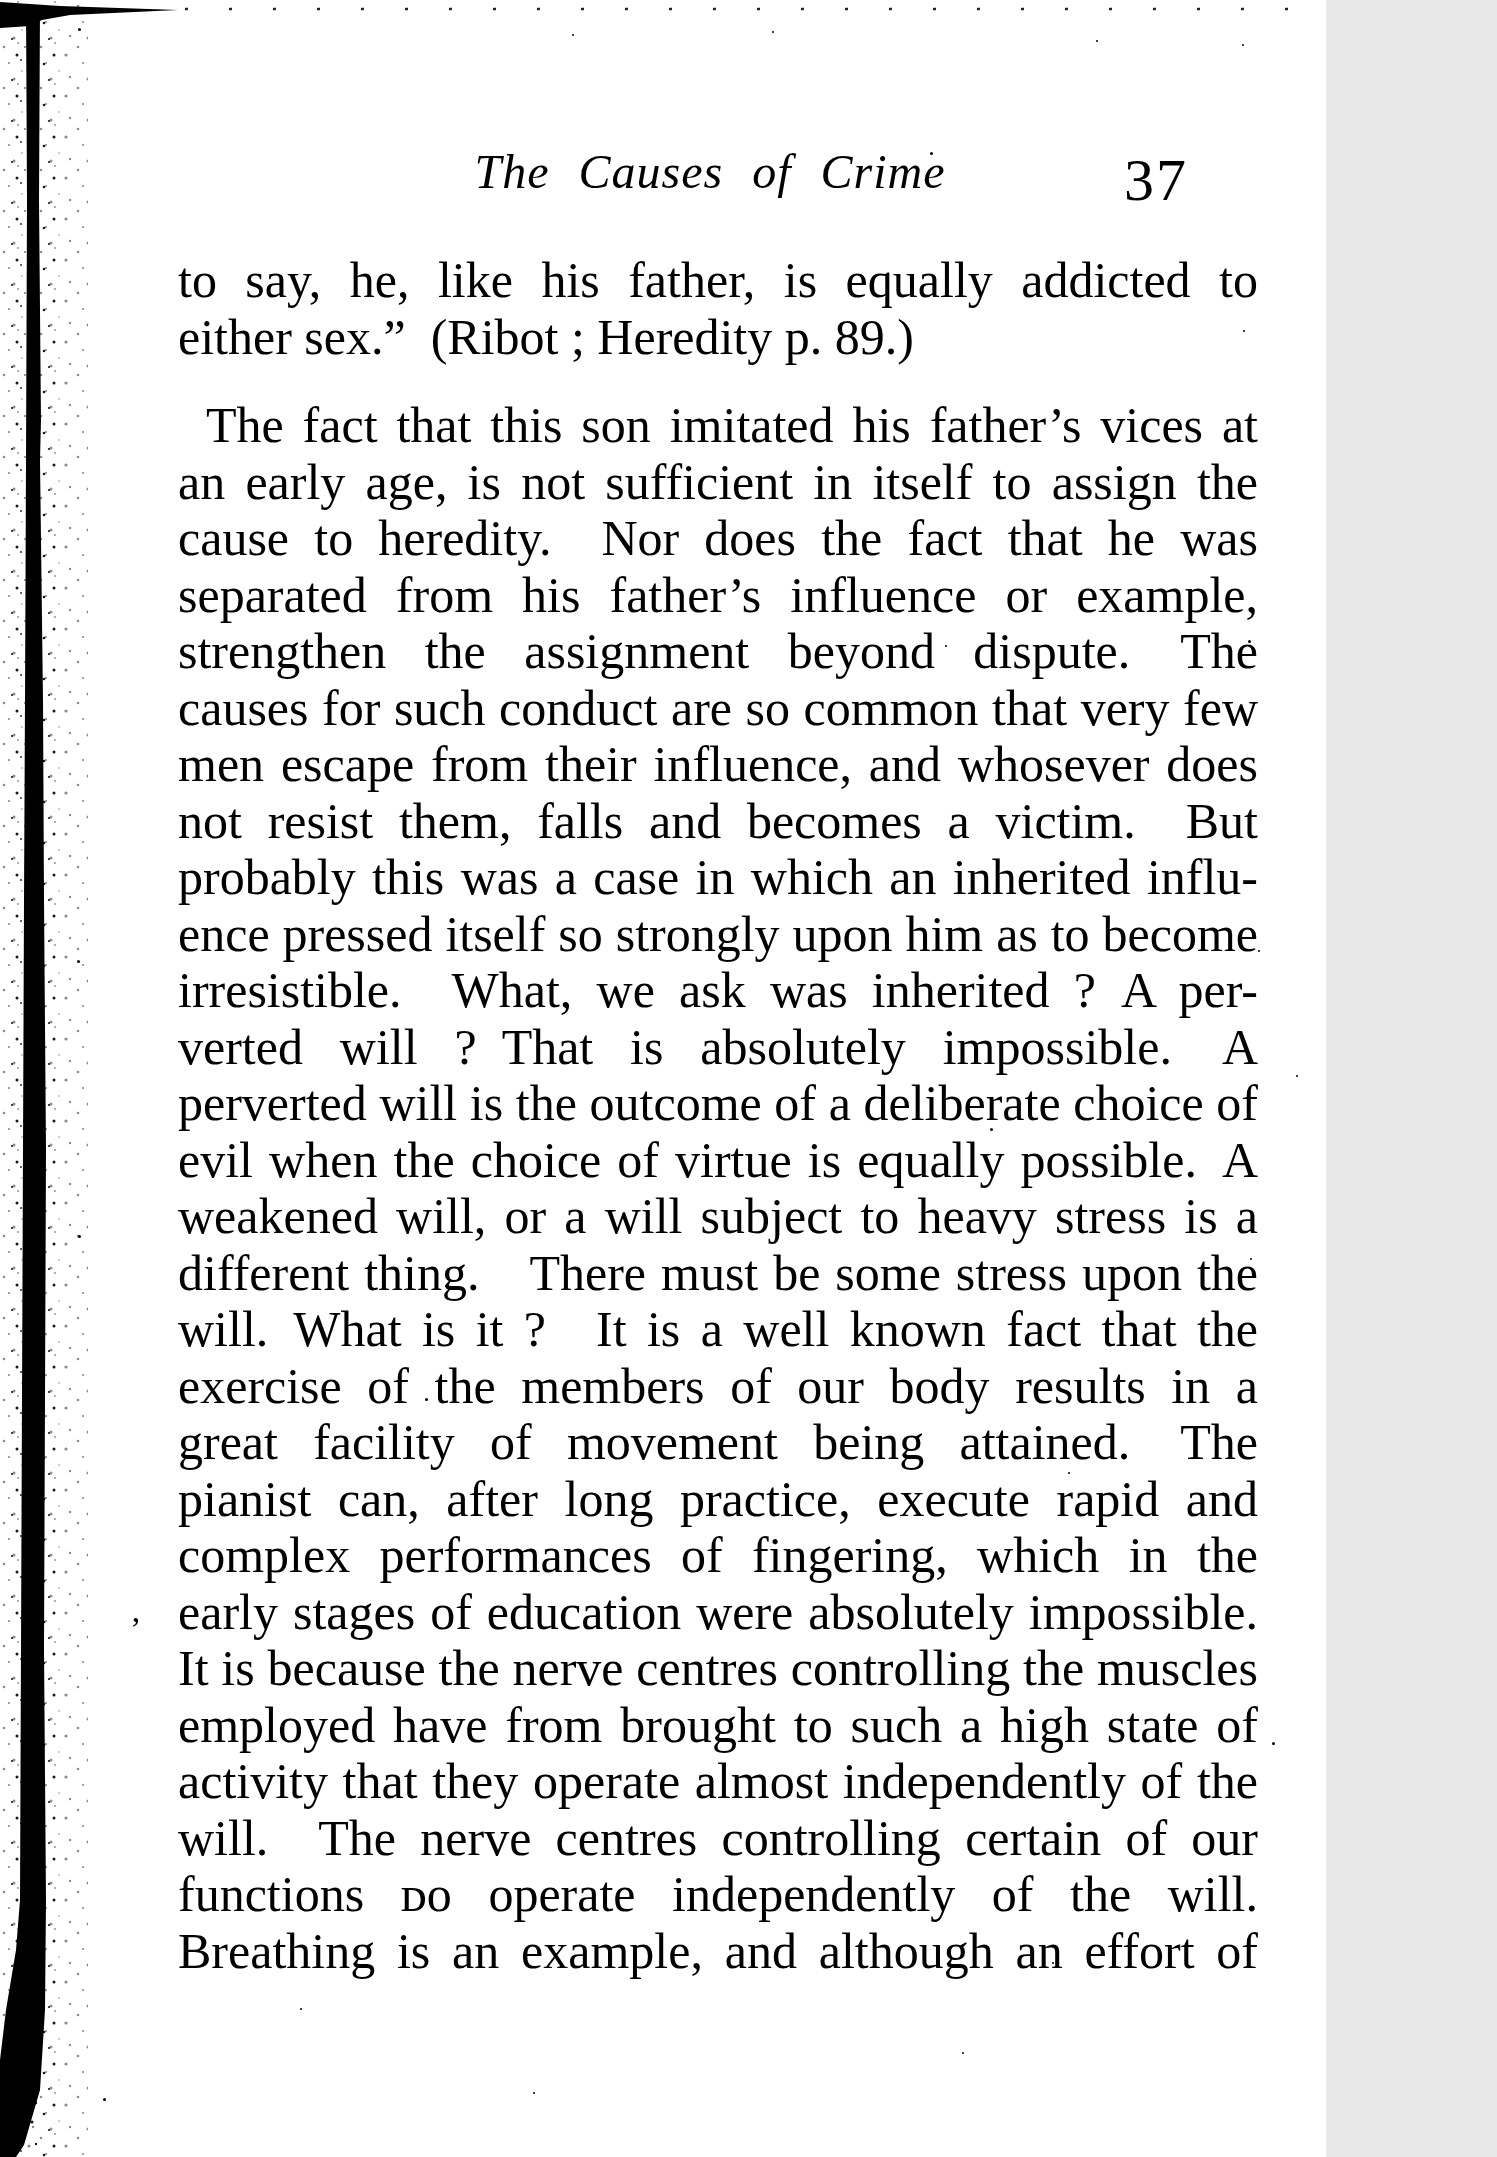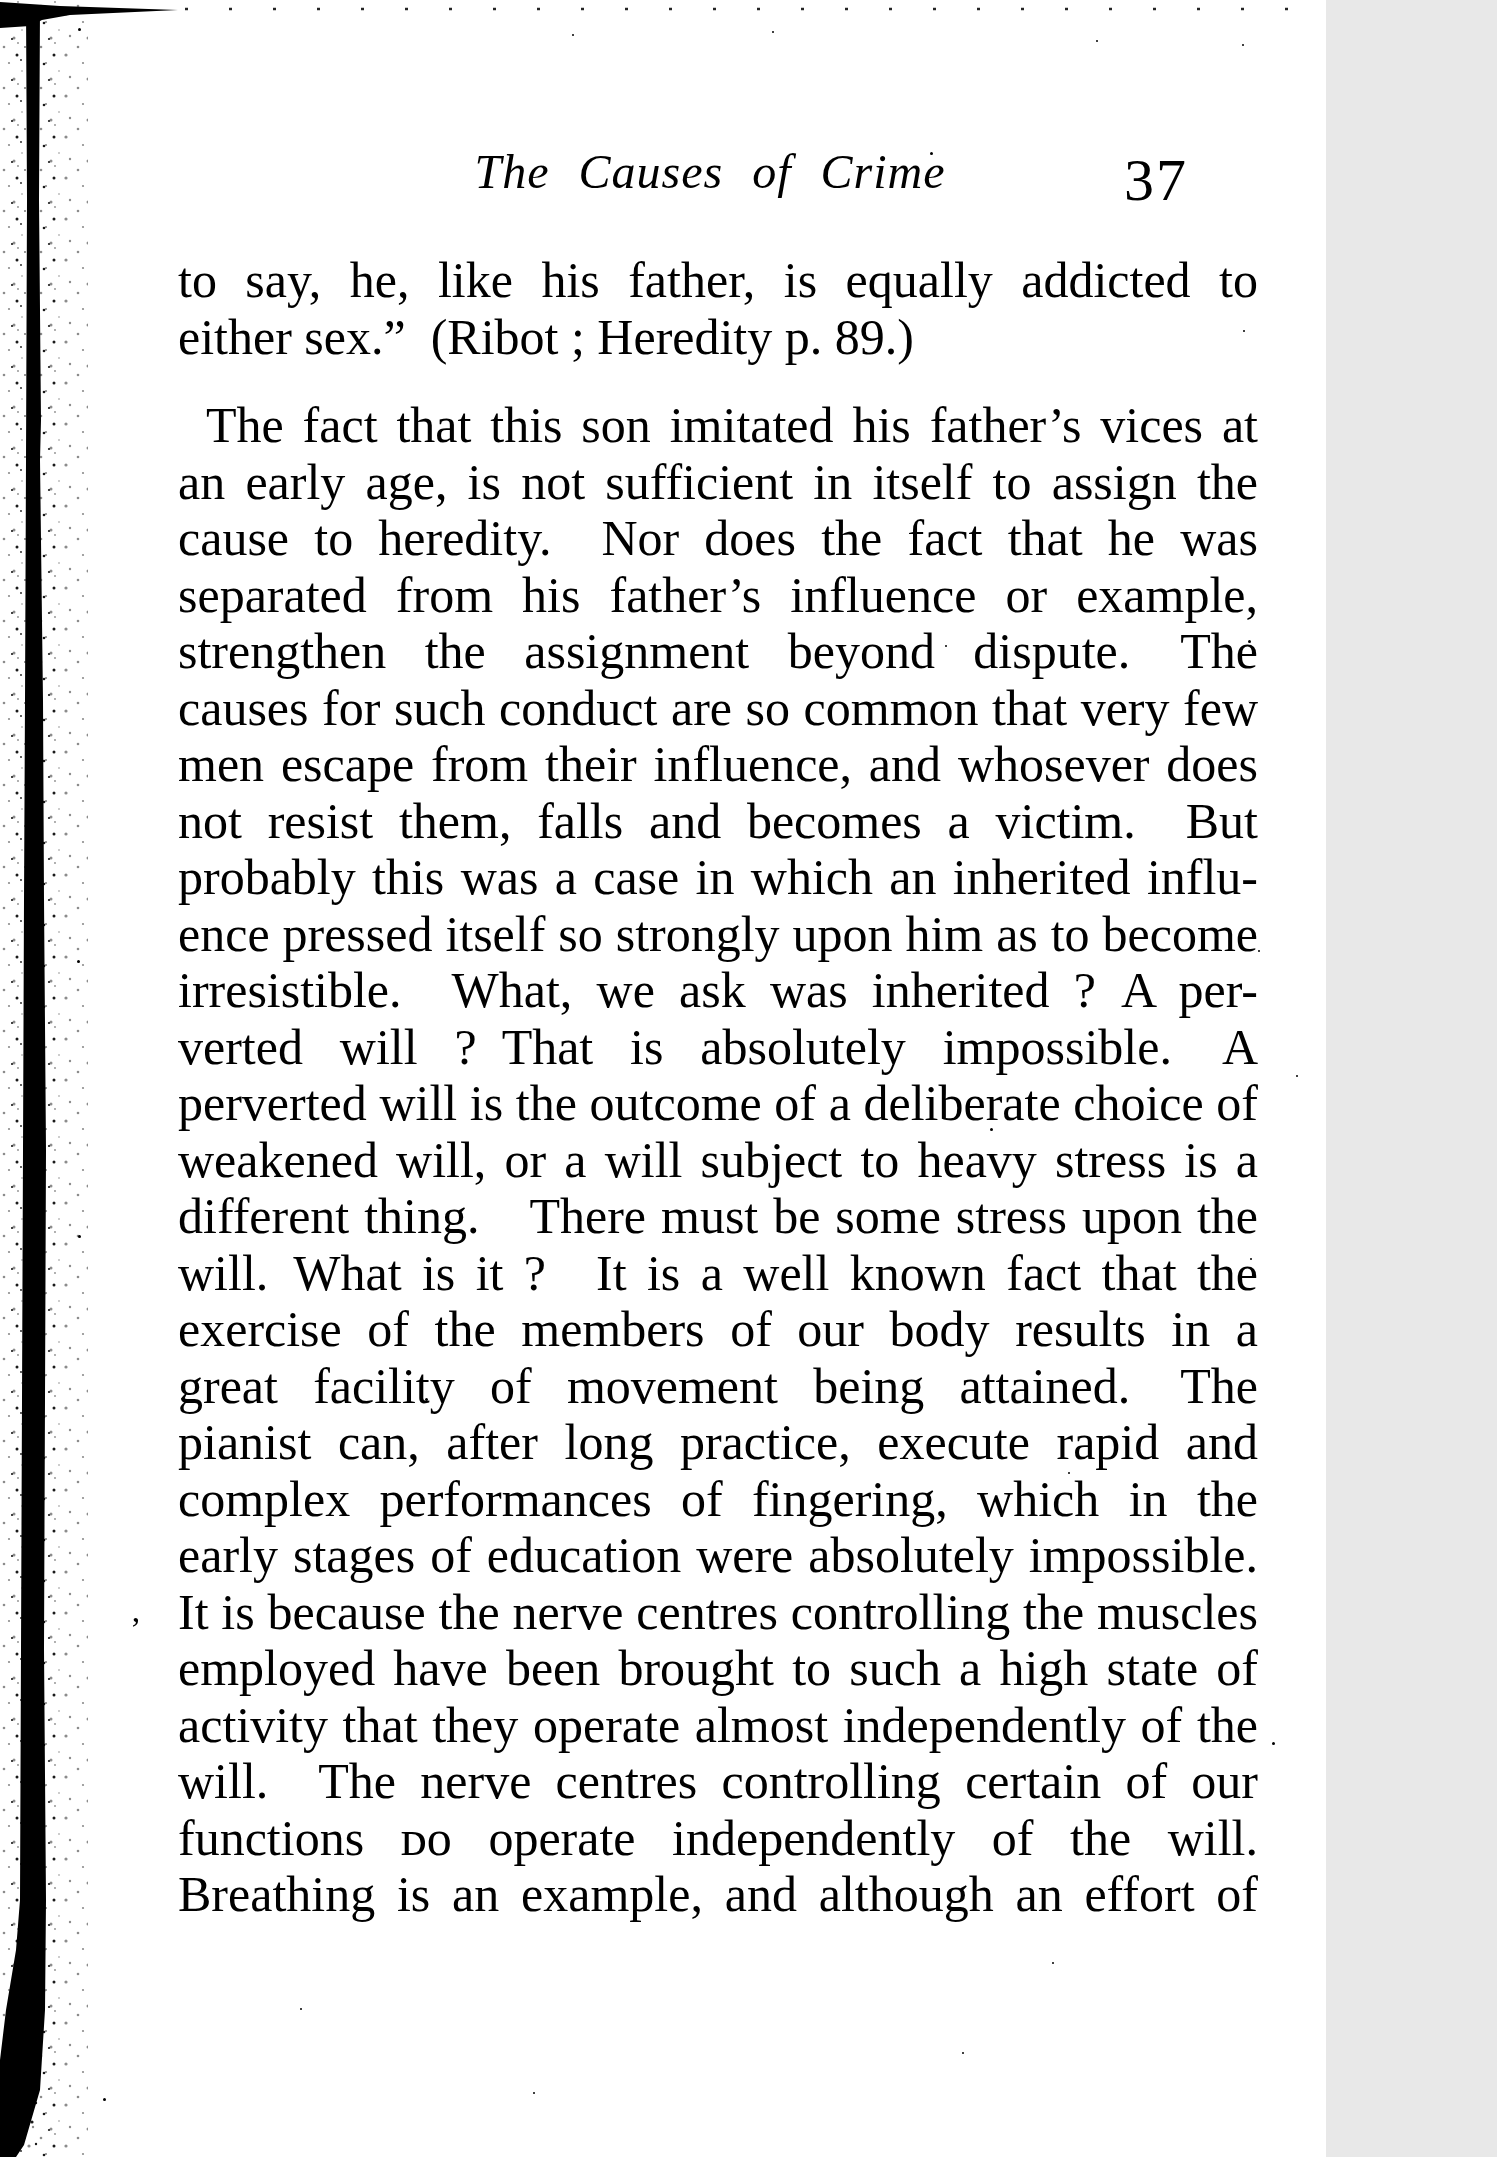--- a/index.html
+++ b/index.html
@@ -107,30 +107,31 @@
         <div class="line">separated from his father’s influence or example,</div>
         <div class="line">strengthen the assignment beyond dispute. The</div>
         <div class="line">causes for such conduct are so common that very few</div>
         <div class="line">men escape from their influence, and whosever does</div>
         <div class="line">not resist them, falls and becomes a victim. But</div>
         <div class="line">probably this was a case in which an inherited influ-</div>
         <div class="line">ence pressed itself so strongly upon him as to become</div>
         <div class="line">irresistible. What, we ask was inherited ? A per-</div>
         <div class="line">verted will ? That is absolutely impossible. A</div>
         <div class="line">perverted will is the outcome of a deliberate choice of</div>
+        <div class="line">evil when the choice of virtue is equally possible. A</div>
         <div class="line">weakened will, or a will subject to heavy stress is a</div>
         <div class="line">different thing. There must be some stress upon the</div>
         <div class="line">will. What is it ? It is a well known fact that the</div>
         <div class="line">exercise of the members of our body results in a</div>
         <div class="line">great facility of movement being attained. The</div>
         <div class="line">pianist can, after long practice, execute rapid and</div>
         <div class="line">complex performances of fingering, which in the</div>
         <div class="line">early stages of education were absolutely impossible.</div>
         <div class="line">It is because the nerve centres controlling the muscles</div>
-        <div class="line">employed have been brought to such a high state of</div>
+        <div class="line">employed have from brought to such a high state of</div>
         <div class="line">activity that they operate almost independently of the</div>
         <div class="line">will. The nerve centres controlling certain of our</div>
         <div class="line">functions ᴅᴏ operate independently of the will.</div>
         <div class="line">Breathing is an example, and although an effort of</div>
       </div>
     </div>
 
   <span class="margin-tick">’</span>
 
 <div class="dot" style="left: 78px; top: 28px; width: 3px; height: 3px;"></div>

